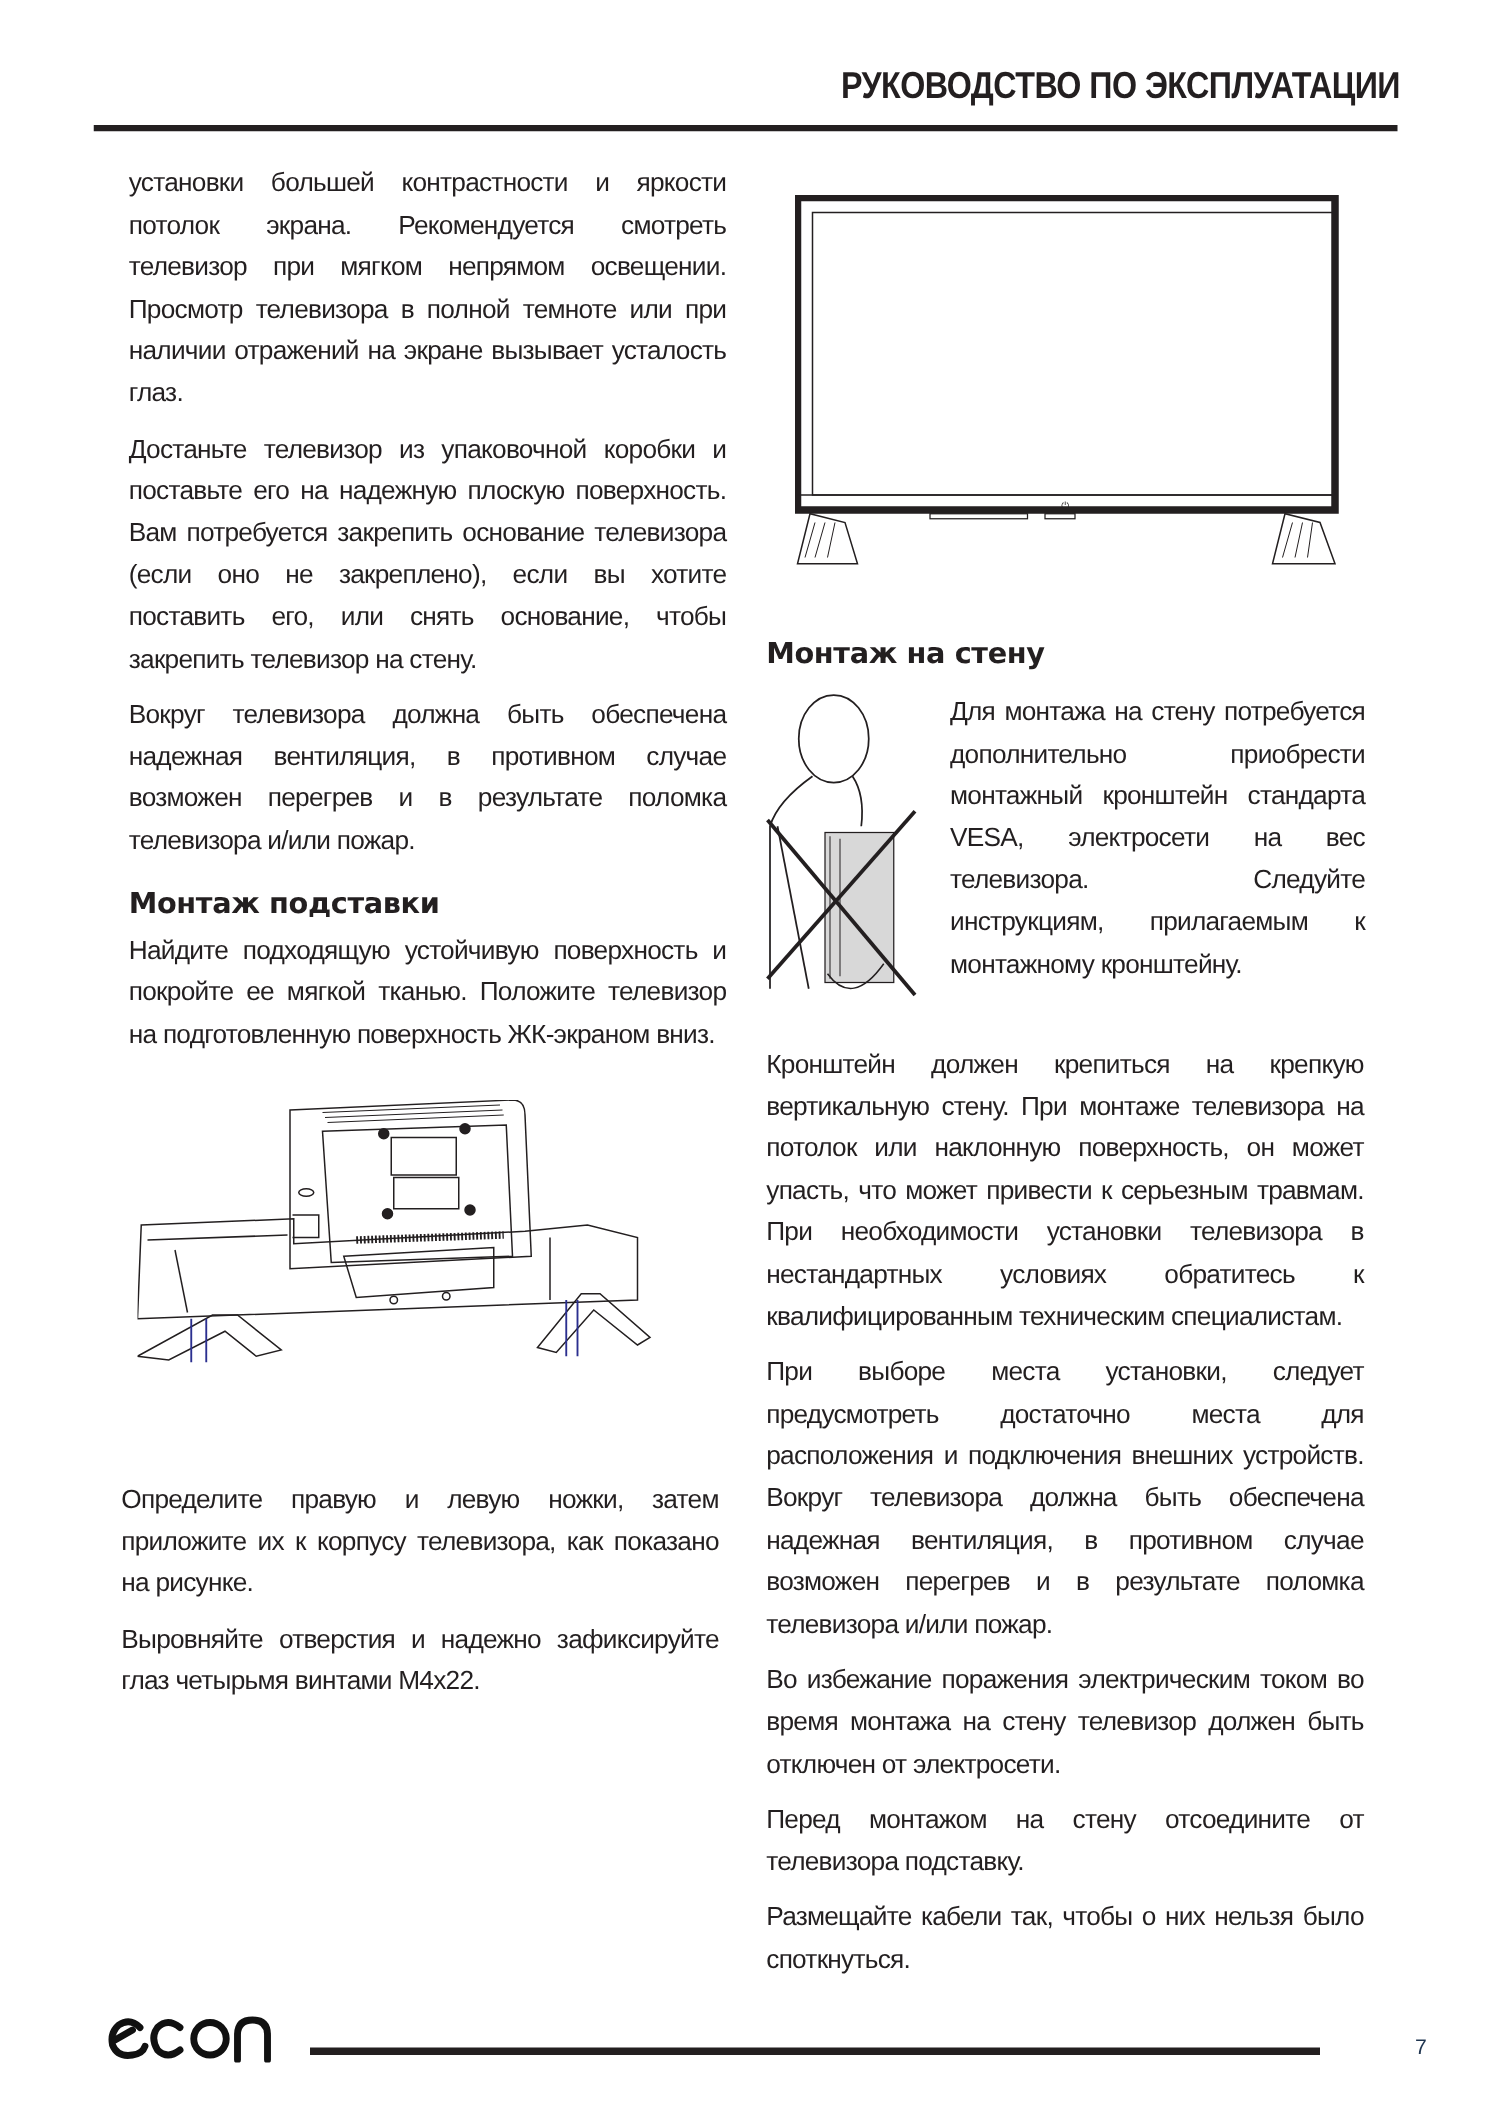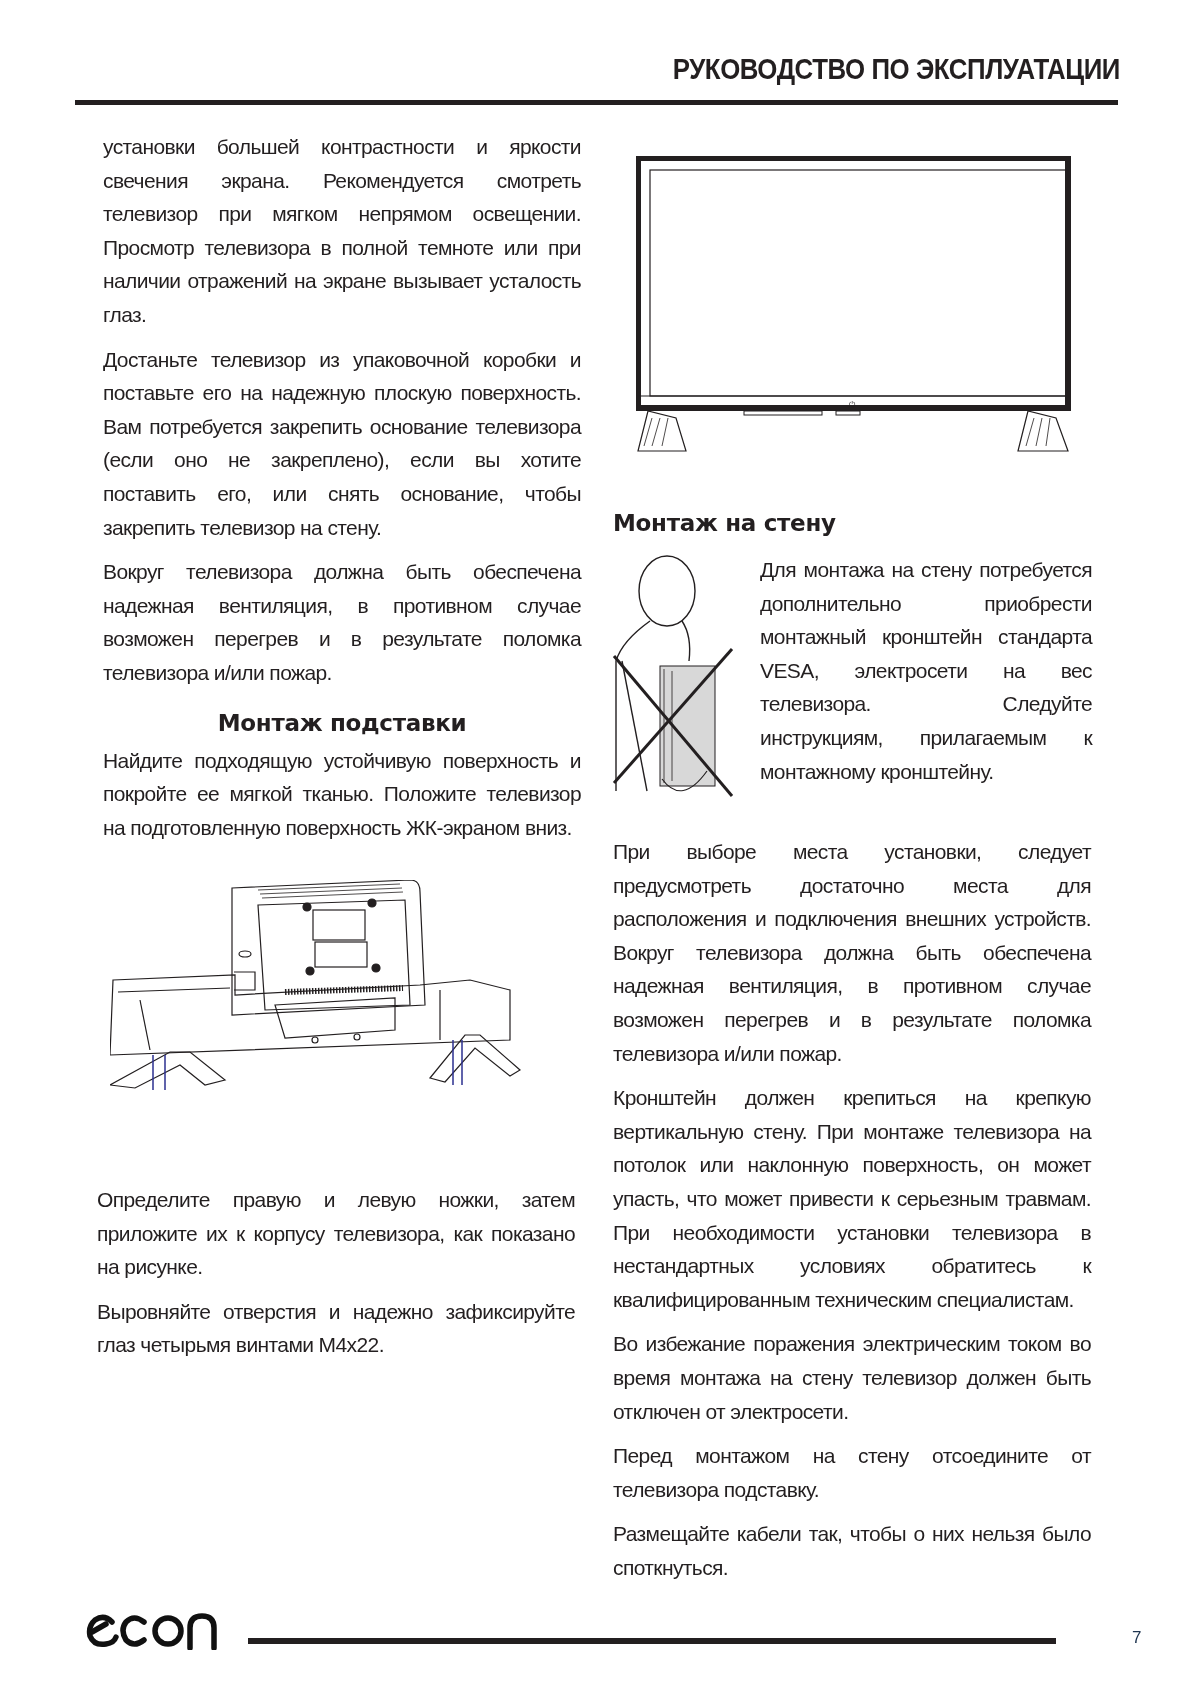--- a/index.html
+++ b/index.html
@@ -22,24 +22,24 @@
 </style>
 </head>
 <body>
 
 <div>
   <div class="header-title">РУКОВОДСТВО ПО ЭКСПЛУАТАЦИИ</div>
   <div class="header-rule"></div>
 </div>
 
 <div class="col col-left">
-  <p class="body">установки большей контрастности и яркости свечения экрана. Рекомендуется смотреть телевизор при мягком непрямом освещении. Просмотр телевизора в полной темноте или при наличии отражений на экране вызывает усталость глаз.</p>
+  <p class="body">установки большей контрастности и яркости потолок экрана. Рекомендуется смотреть телевизор при мягком непрямом освещении. Просмотр телевизора в полной темноте или при наличии отражений на экране вызывает усталость глаз.</p>
   <p class="body">Достаньте телевизор из упаковочной коробки и поставьте его на надежную плоскую поверхность. Вам потребуется закрепить основание телевизора (если оно не закреплено), если вы хотите поставить его, или снять основание, чтобы закрепить телевизор на стену.</p>
   <p class="body">Вокруг телевизора должна быть обеспечена надежная вентиляция, в противном случае возможен перегрев и в результате поломка телевизора и/или пожар.</p>
-  <h2 class="section" style="margin-top:20px;margin-bottom:8px;text-align:center;">Монтаж подставки</h2>
+  <h2 class="section" style="margin-top:20px;margin-bottom:8px;">Монтаж подставки</h2>
   <p class="body">Найдите подходящую устойчивую поверхность и покройте ее мягкой тканью. Положите телевизор на подготовленную поверхность ЖК-экраном вниз.</p>
 </div>
 
 <div class="fig" style="left:110px;top:880px;width:420px;height:210px;">
   <svg width="420" height="210" viewBox="0 0 420 210" fill="none" stroke="#231f20" stroke-width="1.2">
 
     <path d="M122 8 L300 0 Q310 0 310 12 L315 125 L122 135 Z"></path>
     <path d="M148 25 L295 20 L300 125 L155 130 Z"></path>
     <g stroke-width="0.8">
       <line x1="148" y1="10" x2="290" y2="4"></line>
@@ -119,22 +119,22 @@
     <line x1="2" y1="105" x2="120" y2="245" stroke-width="3"></line>
     <line x1="120" y1="98" x2="2" y2="232" stroke-width="3"></line>
   </svg>
 </div>
 
 <div class="wrap-text">
   <p class="body">Для монтажа на стену потребуется дополнительно приобрести монтажный кронштейн стандарта VESA, электросети на вес телевизора. Следуйте инструкциям, прилагаемым к монтажному кронштейну.</p>
 </div>
 
 <div class="col col-right" style="top:835px;">
+  <p class="body">Кронштейн должен крепиться на крепкую вертикальную стену. При монтаже телевизора на потолок или наклонную поверхность, он может упасть, что может привести к серьезным травмам. При необходимости установки телевизора в нестандартных условиях обратитесь к квалифицированным техническим специалистам.</p>
   <p class="body">При выборе места установки, следует предусмотреть достаточно места для расположения и подключения внешних устройств. Вокруг телевизора должна быть обеспечена надежная вентиляция, в противном случае возможен перегрев и в результате поломка телевизора и/или пожар.</p>
-  <p class="body">Кронштейн должен крепиться на крепкую вертикальную стену. При монтаже телевизора на потолок или наклонную поверхность, он может упасть, что может привести к серьезным травмам. При необходимости установки телевизора в нестандартных условиях обратитесь к квалифицированным техническим специалистам.</p>
   <p class="body">Во избежание поражения электрическим током во время монтажа на стену телевизор должен быть отключен от электросети.</p>
   <p class="body">Перед монтажом на стену отсоедините от телевизора подставку.</p>
   <p class="body">Размещайте кабели так, чтобы о них нельзя было споткнуться.</p>
 </div>
 
 <div class="footer-logo">
   <svg width="140" height="40" viewBox="0 0 140 40" fill="none" stroke="#111" stroke-width="5.5" stroke-linecap="round">
     <path d="M26 12 Q18 4 9 10 Q2 16 4 26 Q8 36 20 34 Q28 33 30 27"></path>
     <path d="M6 22 L20 14"></path>
     <path d="M58 12 Q48 4 40 12 Q34 20 40 30 Q48 38 58 30"></path>

